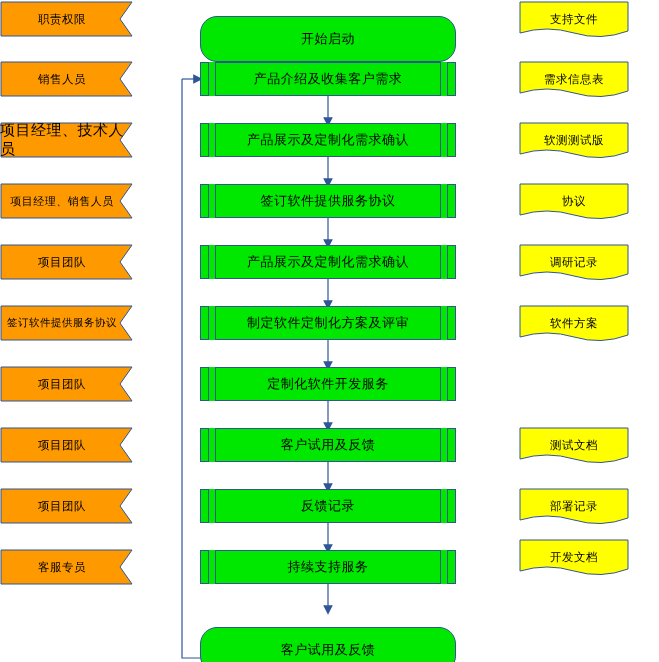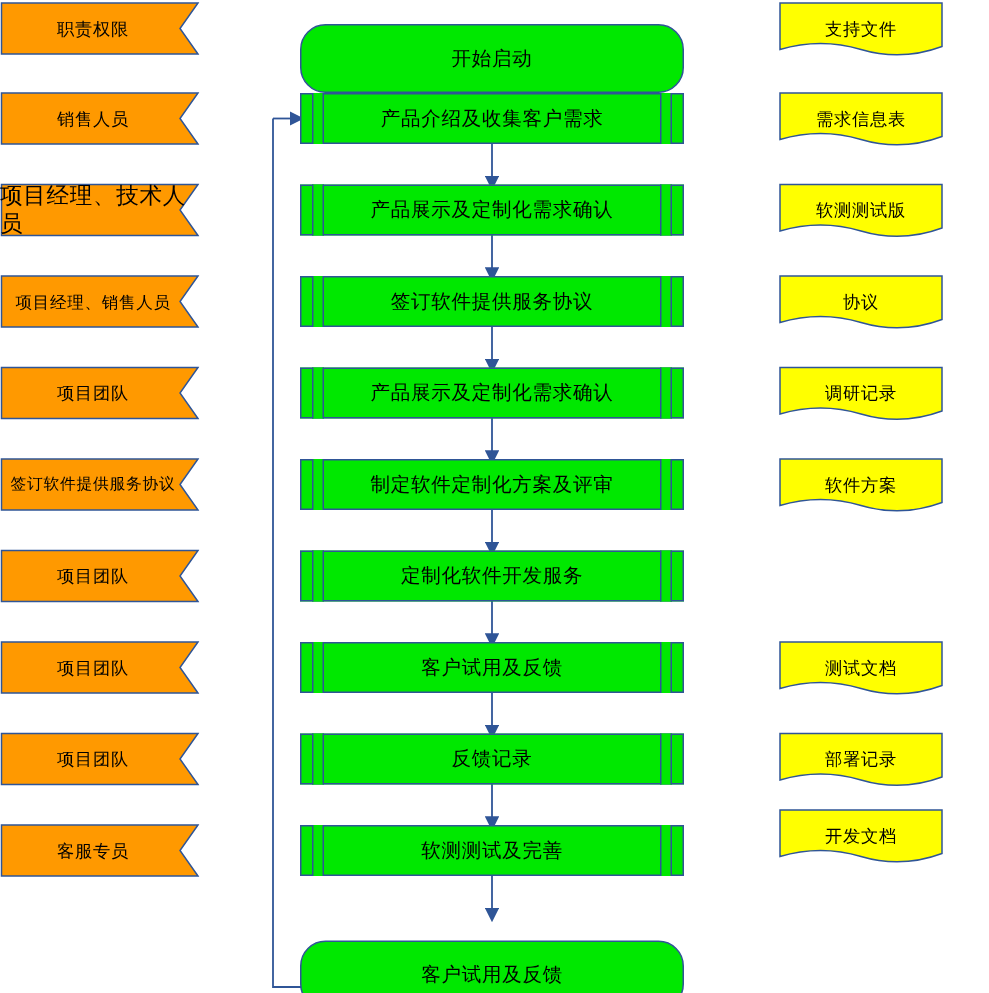--- a/index.html
+++ b/index.html
@@ -273,21 +273,21 @@
     <div class="body"></div>
     <div class="bar-l"></div>
     <div class="bar-r"></div>
     <div class="lbl">反馈记录</div>
   </div>
 
   <div class="proc" style="top:550px">
     <div class="body"></div>
     <div class="bar-l"></div>
     <div class="bar-r"></div>
-    <div class="lbl">软测测试及完善</div>
+    <div class="lbl">持续支持服务</div>
   </div>
 
   <div class="term" style="top:611px">客户试用及反馈</div>
 
   <div class="doc" style="top:1px">
     <svg width="110" height="40" viewBox="0 0 110 40">
         <path d="M1,1 L109,1 L109,30 Q82,40 55,32 Q28,24 1,32 Z" fill="#ffff00" stroke="#2f5597" stroke-width="1"></path>
       </svg>
     <div class="lbl">支持文件</div>
   </div>

